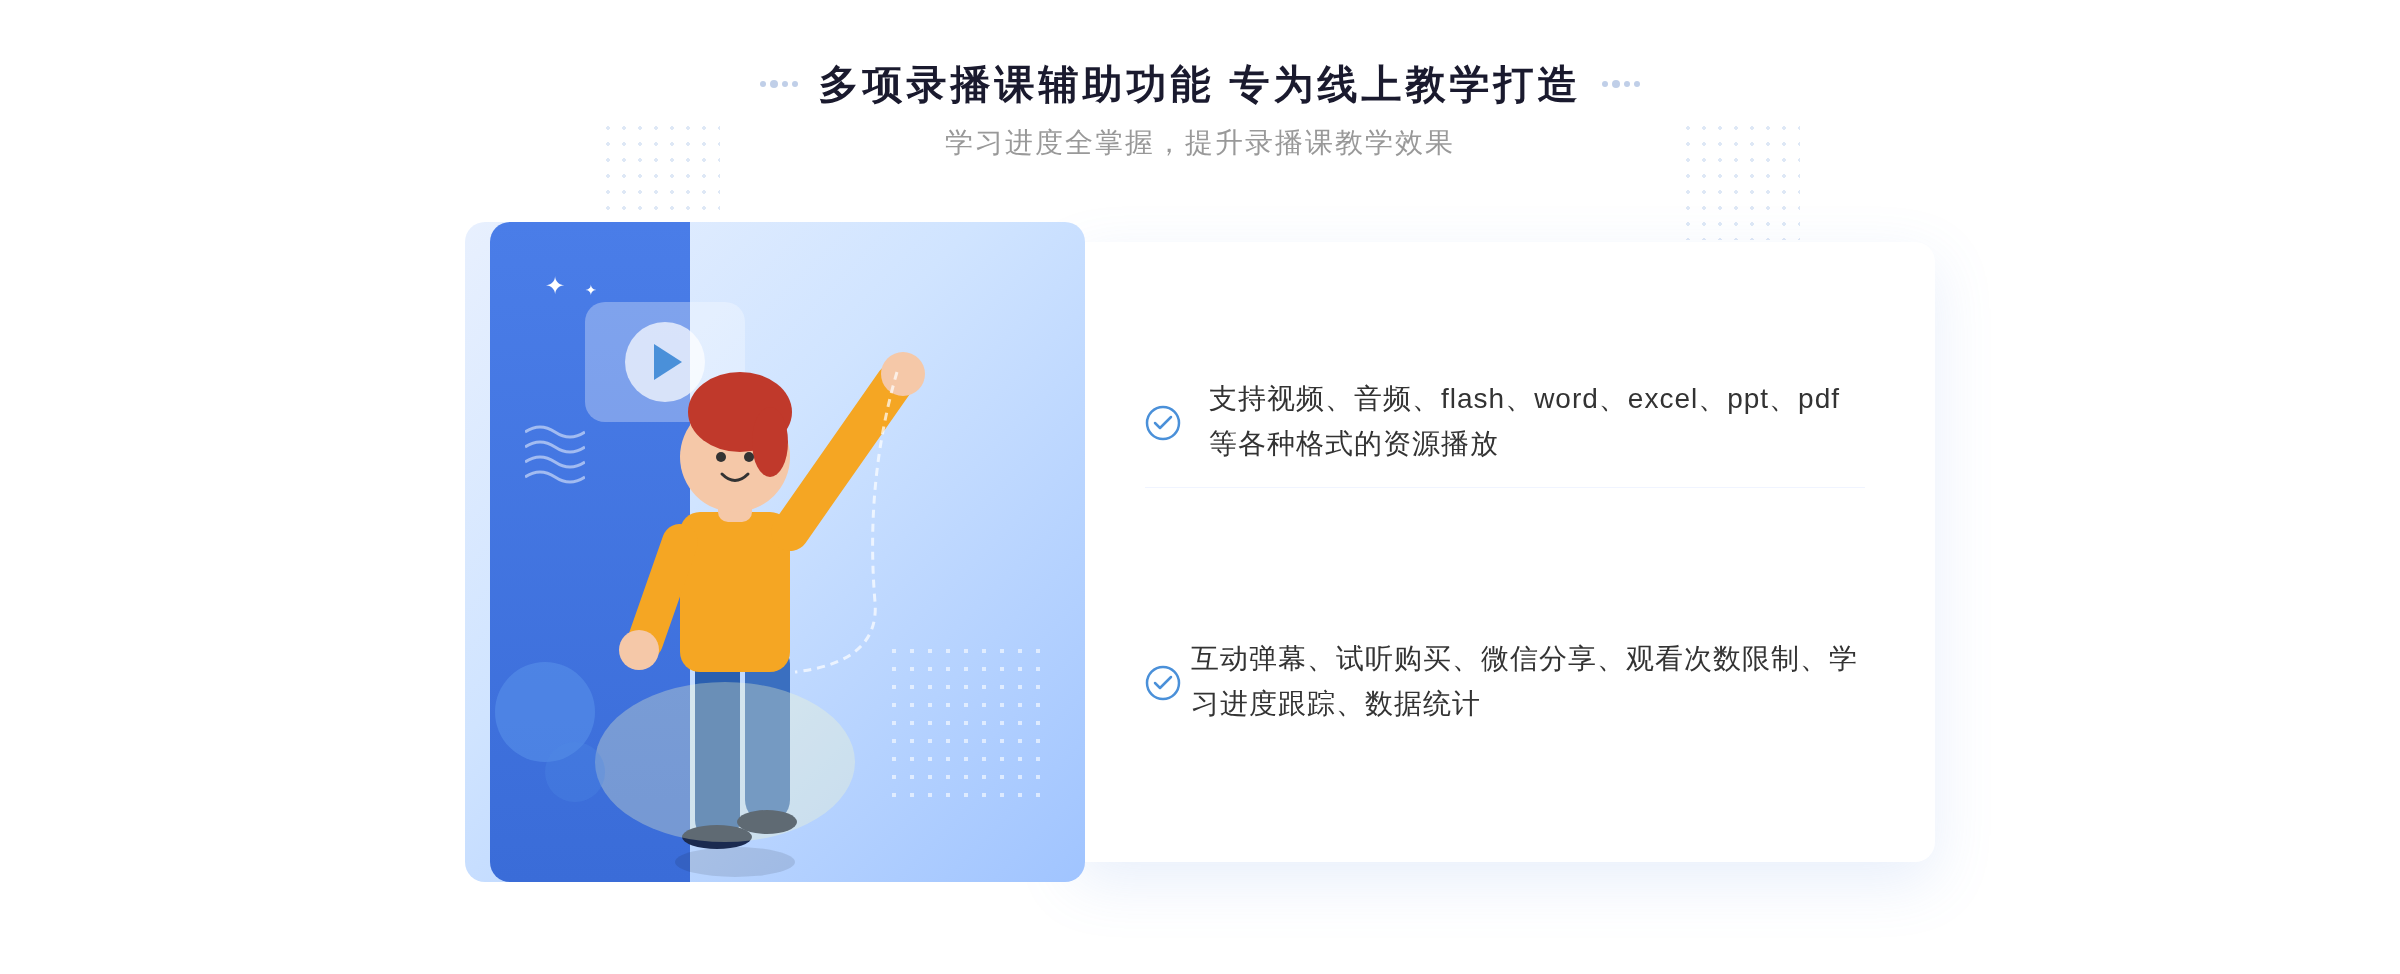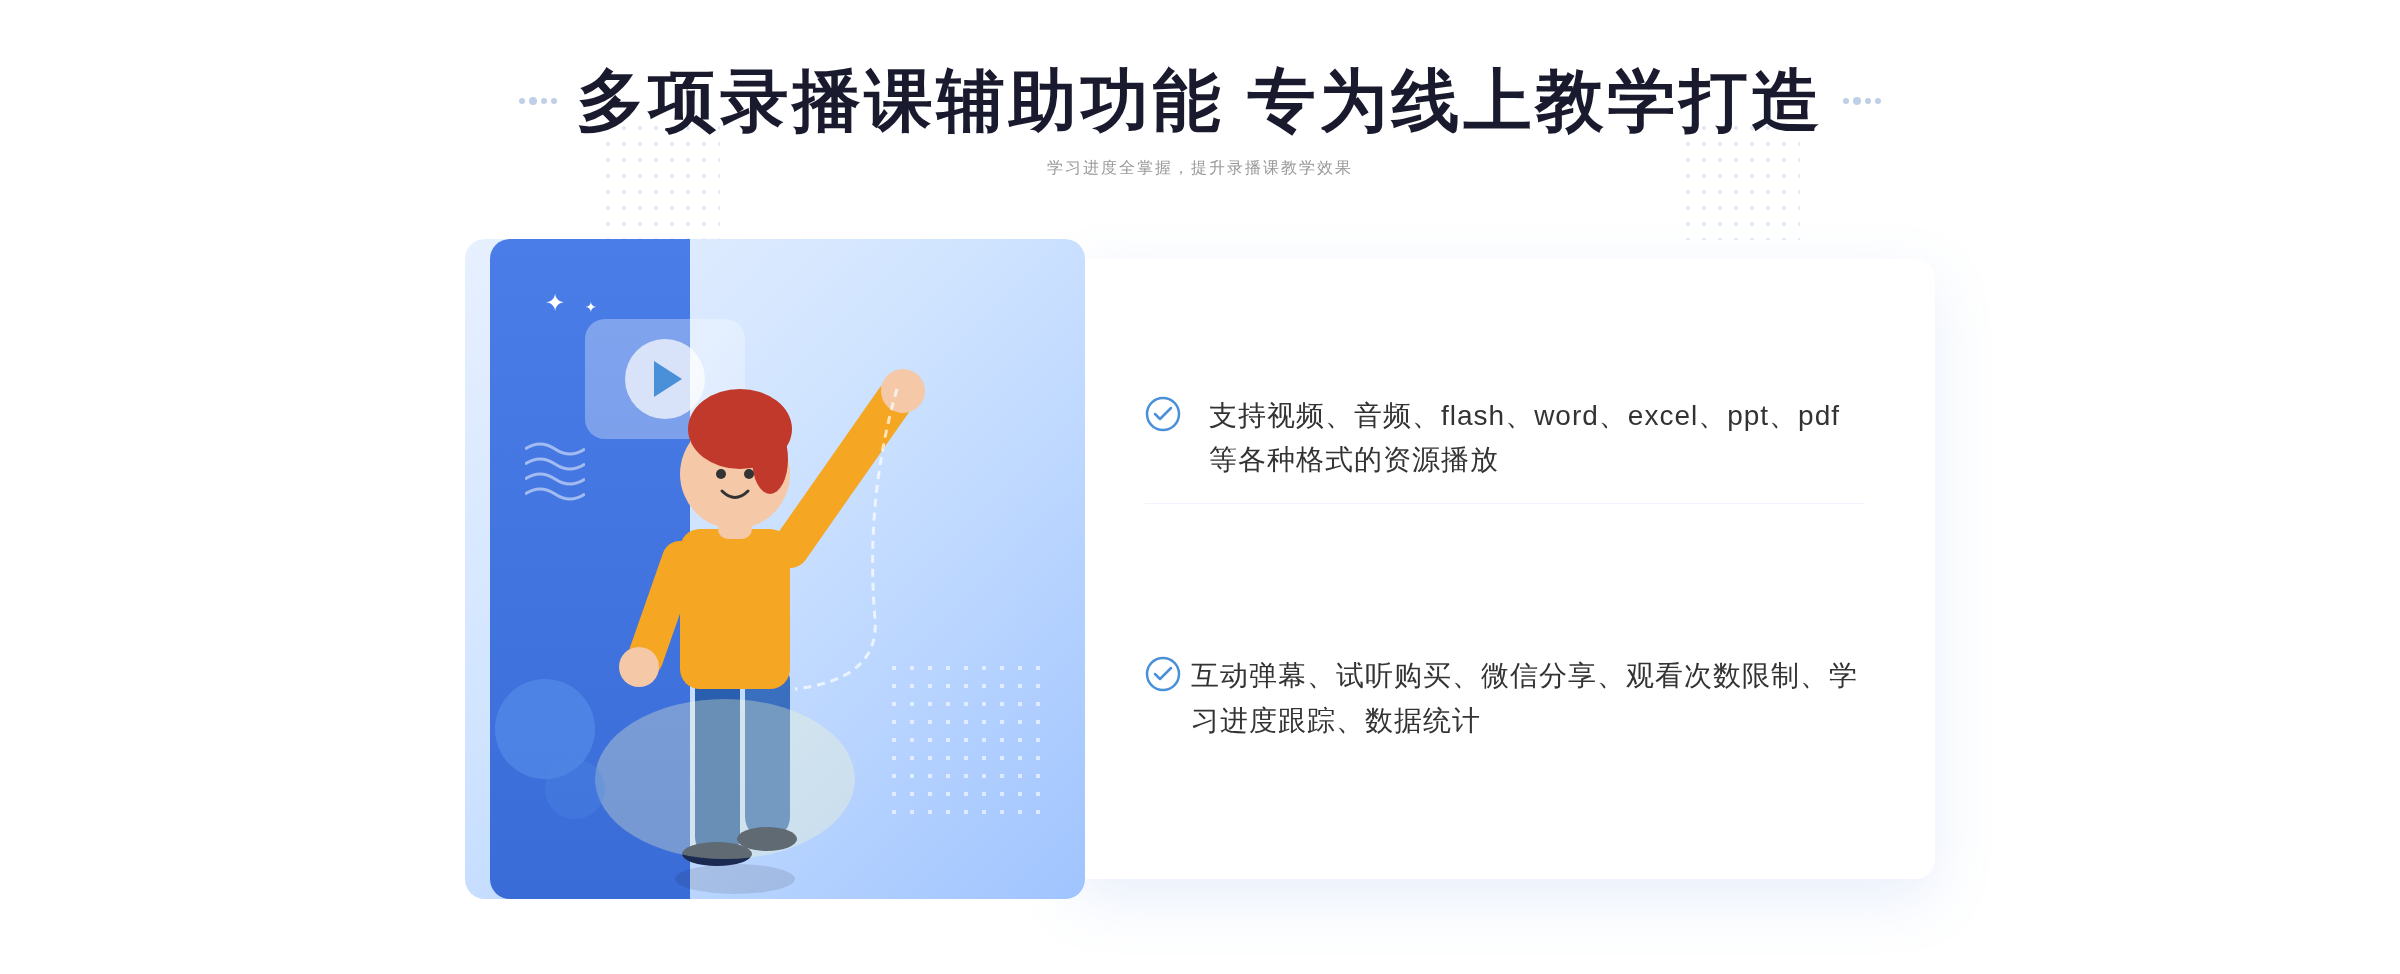--- a/index.html
+++ b/index.html
@@ -78,29 +78,29 @@
       border-radius: 50%;
       background: #c0cfe8;
     }
 
     .decorator-dots span:nth-child(2) {
       width: 8px;
       height: 8px;
     }
 
     .main-title {
-      font-size: 68px;
+      font-size: 40px;
       font-weight: 600;
       color: #1a1a2e;
       letter-spacing: 4px;
       line-height: 1.2;
     }
 
     .sub-title {
-      font-size: 16px;
+      font-size: 28px;
       color: #999999;
       margin-top: 16px;
       letter-spacing: 2px;
       font-weight: 400;
     }
 
     
     .content-area {
       display: flex;
       align-items: center;
@@ -237,21 +237,21 @@
       display: flex;
       flex-direction: column;
       justify-content: space-around;
       position: relative;
       z-index: 1;
       margin-left: -10px;
     }
 
     .feature-item {
       display: flex;
-      align-items: flex-start;
+      align-items: center;
       gap: 28px;
       padding: 20px 0;
       border-bottom: 1px solid #f0f4ff;
     }
 
     .feature-item:last-child {
       border-bottom: none;
       gap: 10px;
     }
 

